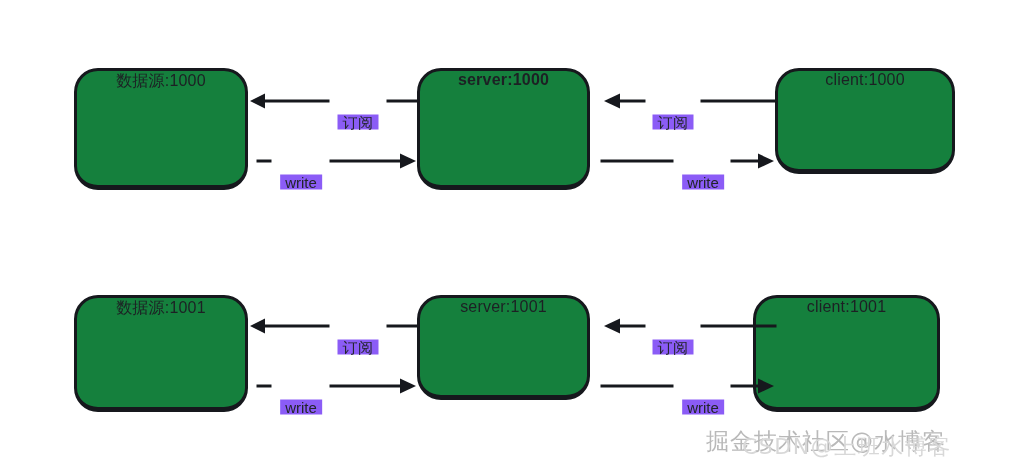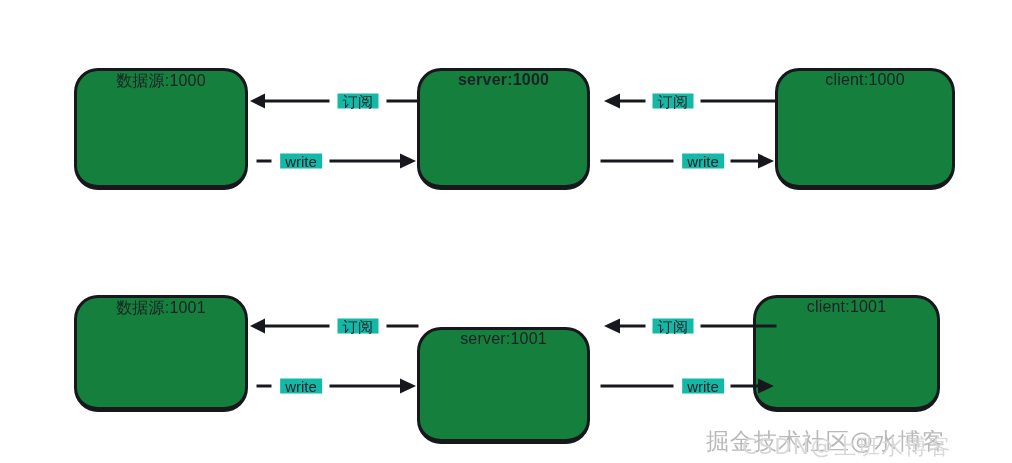--- a/index.html
+++ b/index.html
@@ -30,41 +30,42 @@
   .node-label {
     font-size: 16px;
     color: #1d2024;
     letter-spacing: 0.2px;
     white-space: nowrap;
   }
 
   
   .n-src-1    { left: 74px;  top: 68px;  width: 174px; height: 122px; }
   .n-server-1 { left: 417px; top: 68px;  width: 173px; height: 122px; font-weight: bold; }
-  .n-client-1 { left: 775px; top: 68px;  width: 180px; height: 122px; }
+  .n-client-1 { left: 775px; top: 68px;  width: 180px; height: 106px; }
   
   .n-src-2    { left: 74px;  top: 295px; width: 174px; height: 117px; }
-  .n-server-2 { left: 417px; top: 295px; width: 173px; height: 117px; margin-top: 32px; }
+  .n-server-2 { left: 417px; top: 295px; width: 173px; height: 105px; }
   .n-client-2 { left: 753px; top: 295px; width: 187px; height: 117px; }
 
   
   .edge {
     position: absolute;
   }
   .edge svg { display: block; overflow: visible; }
 
   .edge-label {
     position: absolute;
     font-size: 15px;
     color: #22252a;
     white-space: nowrap;
     transform: translate(-50%, -50%);
-    background: #14b8a6;
+    background: #8b5cf6;
     padding: 0 5px;
     line-height: 1;
+    margin-top: 21px;
   }
   .edge-label.cjk {
     font-size: 15px;
     letter-spacing: 0.5px;
   }
 
   
   .watermark {
     position: absolute;
     white-space: nowrap;

